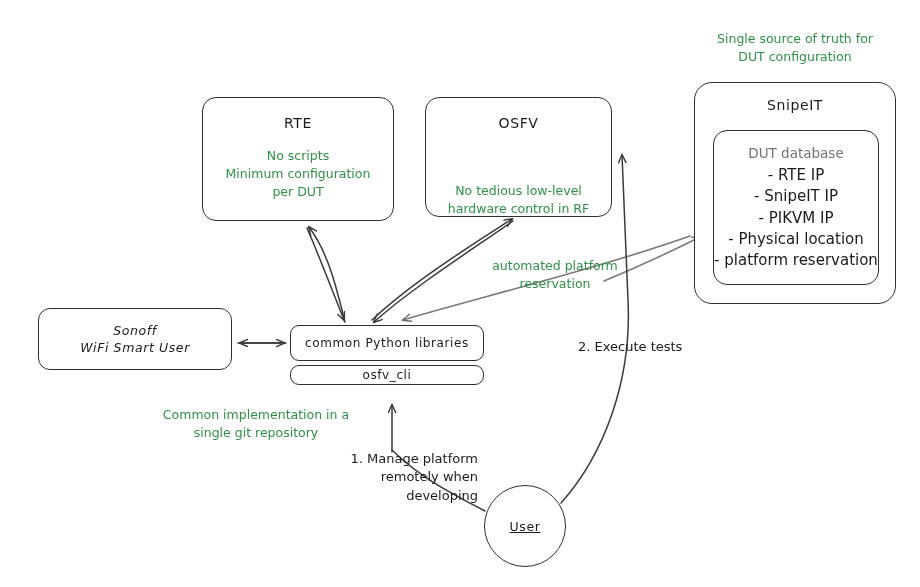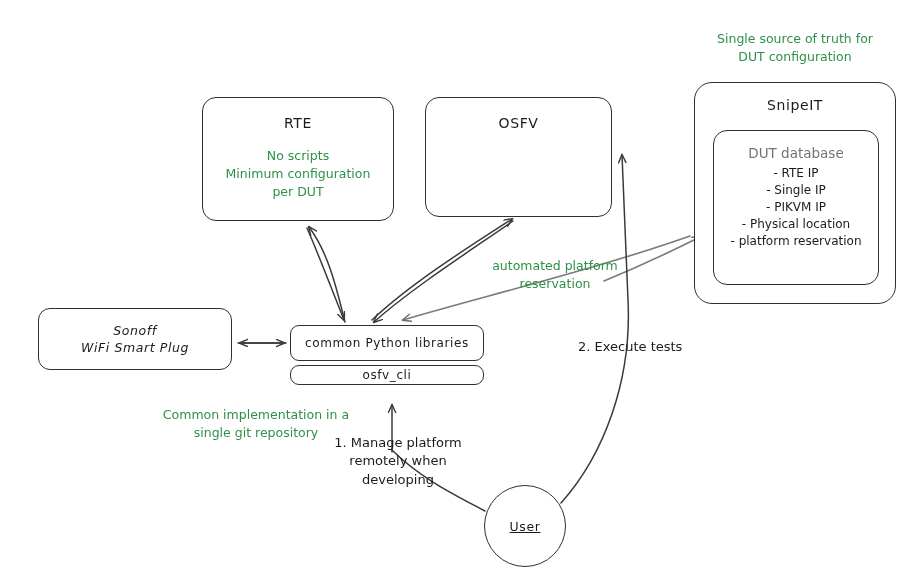--- a/index.html
+++ b/index.html
@@ -82,21 +82,21 @@
     flex-direction: column;
     align-items: center;
     padding-top: 14px;
   }
   #node-snipeit-inner .db-title {
     font-size: 13.5px;
     color: #737373;
     margin-bottom: 4px;
   }
   #node-snipeit-inner .db-list {
-    font-size: 12px;
+    font-size: 15px;
     color: #1b1b1b;
     line-height: 1.42;
     text-align: center;
   }
   .db-item { display: block; white-space: nowrap; }
 
   #node-sonoff {
     left: 38px; top: 308px; width: 194px; height: 62px;
     justify-content: center;
     border-radius: 12px;
@@ -132,21 +132,21 @@
     line-height: 1.42;
     font-family: "DejaVu Sans", sans-serif;
   }
   .label.green { color: #2e9148; font-size: 12.5px; }
   .label.dark  { color: #1b1b1b; font-size: 13px; }
   .lbl-line { display: block; white-space: nowrap; }
 
   #label-truth    { left: 688px; top: 30px;  width: 214px; }
   #label-autores  { left: 466px; top: 257px; width: 178px; }
   #label-common   { left: 150px; top: 406px; width: 212px; }
-  #label-manage   { left: 318px; top: 434px; width: 160px; text-align: center; }
+  #label-manage   { left: 318px; top: 450px; width: 160px; text-align: right; }
   #label-execute  { left: 578px; top: 338px; width: 150px; text-align: left; }
 </style>
 </head>
 <body>
 
 <div id="canvas">
 
   <svg id="wires" viewBox="0 0 920 587" xmlns="http://www.w3.org/2000/svg">
     <defs>
       <marker id="ah" markerWidth="11" markerHeight="11" refX="8.4" refY="4.1" orient="auto" markerUnits="userSpaceOnUse">
@@ -194,39 +194,43 @@
     <span class="title">RTE</span>
     <span class="sub">
       <span class="sub-line">No scripts</span>
       <span class="sub-line">Minimum configuration</span>
       <span class="sub-line">per DUT</span>
     </span>
   </div>
 
   <div class="node" id="node-osfv">
     <span class="title">OSFV</span>
+    <span class="sub">
+      <span class="sub-line">No tedious low-level</span>
+      <span class="sub-line">hardware control in RF</span>
+    </span>
   </div>
 
   <div class="node" id="node-snipeit-outer">
     <span class="title">SnipeIT</span>
     <div id="node-snipeit-inner">
       <span class="db-title">DUT database</span>
       <span class="db-list">
         <span class="db-item">- RTE IP</span>
-        <span class="db-item">- Single IP</span>
+        <span class="db-item">- SnipeIT IP</span>
         <span class="db-item">- PIKVM IP</span>
         <span class="db-item">- Physical location</span>
         <span class="db-item">- platform reservation</span>
       </span>
     </div>
   </div>
 
   <div class="node" id="node-sonoff">
     <span class="title">Sonoff</span>
-    <span class="title">WiFi Smart Plug</span>
+    <span class="title">WiFi Smart User</span>
   </div>
 
   <div class="node" id="node-pylibs">
     <span class="title">common Python libraries</span>
   </div>
 
   <div class="node" id="node-osfvcli">
     <span class="title">osfv_cli</span>
   </div>
 

